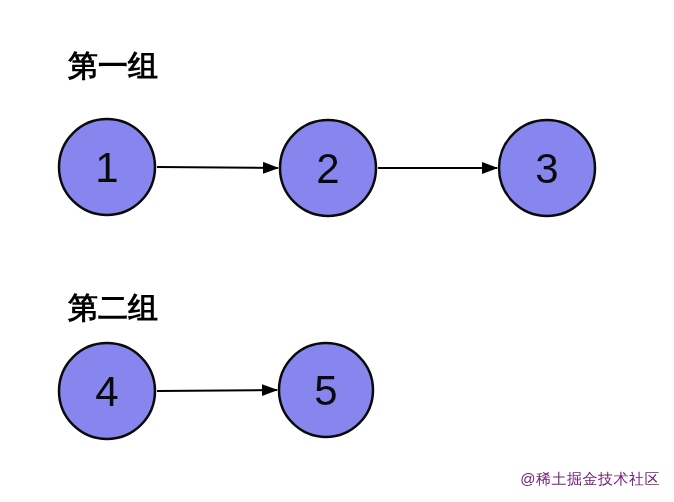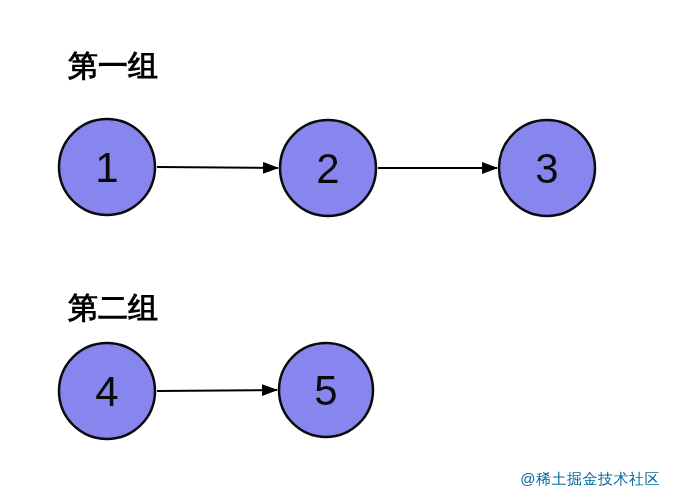--- a/index.html
+++ b/index.html
@@ -69,14 +69,14 @@
         <circle cx="107" cy="391" r="48" fill="#8785ee" stroke="#0a0a0a" class="node-circle"></circle>
         <text x="107" y="406" class="node-value">4</text>
         <circle cx="326" cy="390" r="47" fill="#8785ee" stroke="#0a0a0a" class="node-circle"></circle>
         <text x="326" y="405" class="node-value">5</text>
       </g>
     <g id="labels-layer">
         <text x="68" y="76" class="group-label" fill="#000000">第一组</text>
         <text x="68" y="318" class="group-label" fill="#000000">第二组</text>
       </g>
   </svg>
-  <div class="watermark" style="color: #0369a1; margin-left: 13px;">@稀土掘金技术社区</div>
+  <div class="watermark" style="color: #701a75; margin-left: 13px;">@稀土掘金技术社区</div>
 </div>
 
 </body></html>

